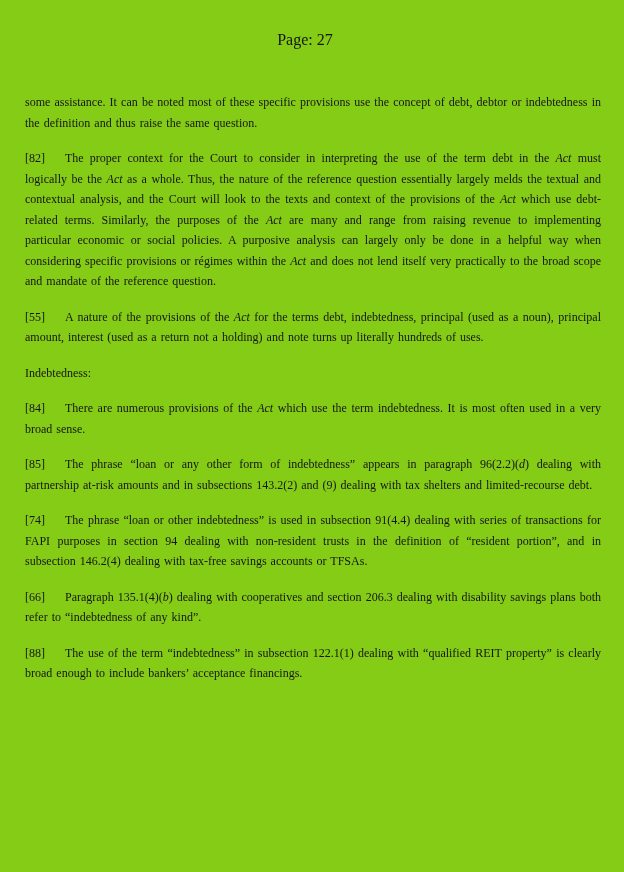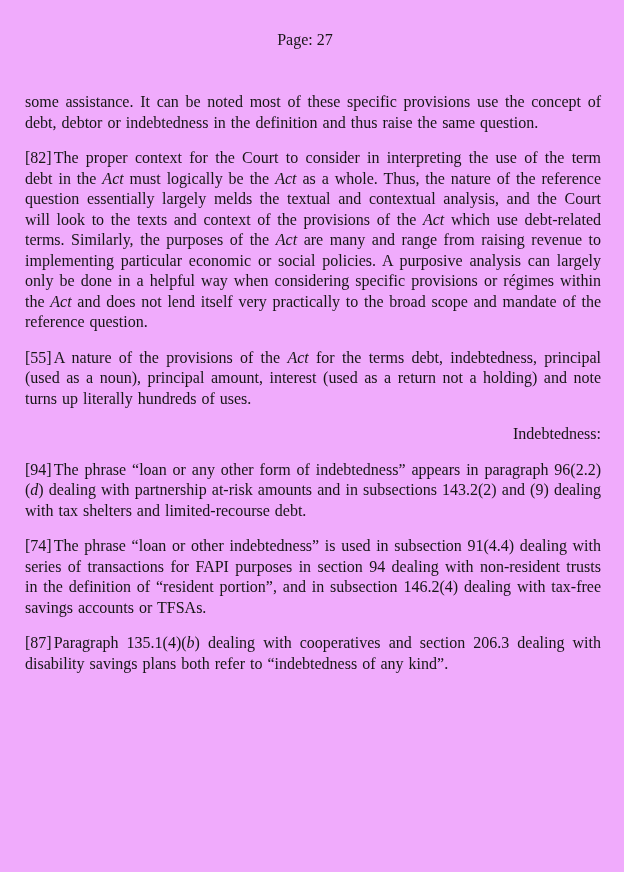--- a/index.html
+++ b/index.html
@@ -4,21 +4,21 @@
 <style>
   html, body {
     margin: 0;
     padding: 0;
     background: #ffffff;
   }
   .page {
     position: relative;
     width: 624px;
     height: 872px;
-    background: #f0abfc;
+    background: #84cc16;
     color: #161616;
     font-family: "Liberation Serif", "DejaVu Serif", serif;
     overflow: hidden;
   }
   .page-header {
     position: absolute;
     top: 30px;
     left: 0;
     right: 14px;
     text-align: center;
@@ -26,42 +26,44 @@
     line-height: 20px;
   }
   .content {
     position: absolute;
     top: 92px;
     left: 25px;
     width: 576px;
   }
   .para {
     margin: 0 0 15px 0;
-    font-size: 16px;
+    font-size: 12px;
     line-height: 20.5px;
     text-align: justify;
     word-spacing: 1px;
   }
   .para.heading {
-    text-align: right;
+    text-align: left;
   }
   .pnum {
-    margin-right: 2px;
+    margin-right: 20px;
   }
   .it {
     font-style: italic;
   }
 </style>
 </head>
 <body>
 
 <div class="page">
   <div class="page-header">Page: 27</div>
   <div class="content">
       <p class="para"><span>some assistance. It can be noted most of these specific provisions use the concept of debt, debtor or indebtedness in the definition and thus raise the same question.</span></p>
       <p class="para"><span class="pnum">[82]</span><span>The proper context for the Court to consider in interpreting the use of the term debt in the </span><span class="it">Act</span><span> must logically be the </span><span class="it">Act</span><span> as a whole. Thus, the nature of the reference question essentially largely melds the textual and contextual analysis, and the Court will look to the texts and context of the provisions of the </span><span class="it">Act</span><span> which use debt-related terms. Similarly, the purposes of the </span><span class="it">Act</span><span> are many and range from raising revenue to implementing particular economic or social policies. A purposive analysis can largely only be done in a helpful way when considering specific provisions or régimes within the </span><span class="it">Act</span><span> and does not lend itself very practically to the broad scope and mandate of the reference question.</span></p>
       <p class="para"><span class="pnum">[55]</span><span>A nature of the provisions of the </span><span class="it">Act</span><span> for the terms debt, indebtedness, principal (used as a noun), principal amount, interest (used as a return not a holding) and note turns up literally hundreds of uses.</span></p>
       <p class="para heading"><span>Indebtedness:</span></p>
-      <p class="para"><span class="pnum">[94]</span><span>The phrase “loan or any other form of indebtedness” appears in paragraph 96(2.2)(</span><span class="it">d</span><span>) dealing with partnership at-risk amounts and in subsections 143.2(2) and (9) dealing with tax shelters and limited-recourse debt.</span></p>
+      <p class="para"><span class="pnum">[84]</span><span>There are numerous provisions of the </span><span class="it">Act</span><span> which use the term indebtedness. It is most often used in a very broad sense.</span></p>
+      <p class="para"><span class="pnum">[85]</span><span>The phrase “loan or any other form of indebtedness” appears in paragraph 96(2.2)(</span><span class="it">d</span><span>) dealing with partnership at-risk amounts and in subsections 143.2(2) and (9) dealing with tax shelters and limited-recourse debt.</span></p>
       <p class="para"><span class="pnum">[74]</span><span>The phrase “loan or other indebtedness” is used in subsection 91(4.4) dealing with series of transactions for FAPI purposes in section 94 dealing with non-resident trusts in the definition of “resident portion”, and in subsection 146.2(4) dealing with tax-free savings accounts or TFSAs.</span></p>
-      <p class="para"><span class="pnum">[87]</span><span>Paragraph 135.1(4)(</span><span class="it">b</span><span>) dealing with cooperatives and section 206.3 dealing with disability savings plans both refer to “indebtedness of any kind”.</span></p>
+      <p class="para"><span class="pnum">[66]</span><span>Paragraph 135.1(4)(</span><span class="it">b</span><span>) dealing with cooperatives and section 206.3 dealing with disability savings plans both refer to “indebtedness of any kind”.</span></p>
+      <p class="para"><span class="pnum">[88]</span><span>The use of the term “indebtedness” in subsection 122.1(1) dealing with “qualified REIT property” is clearly broad enough to include bankers’ acceptance financings.</span></p>
     </div>
 </div>
 
 </body></html>

